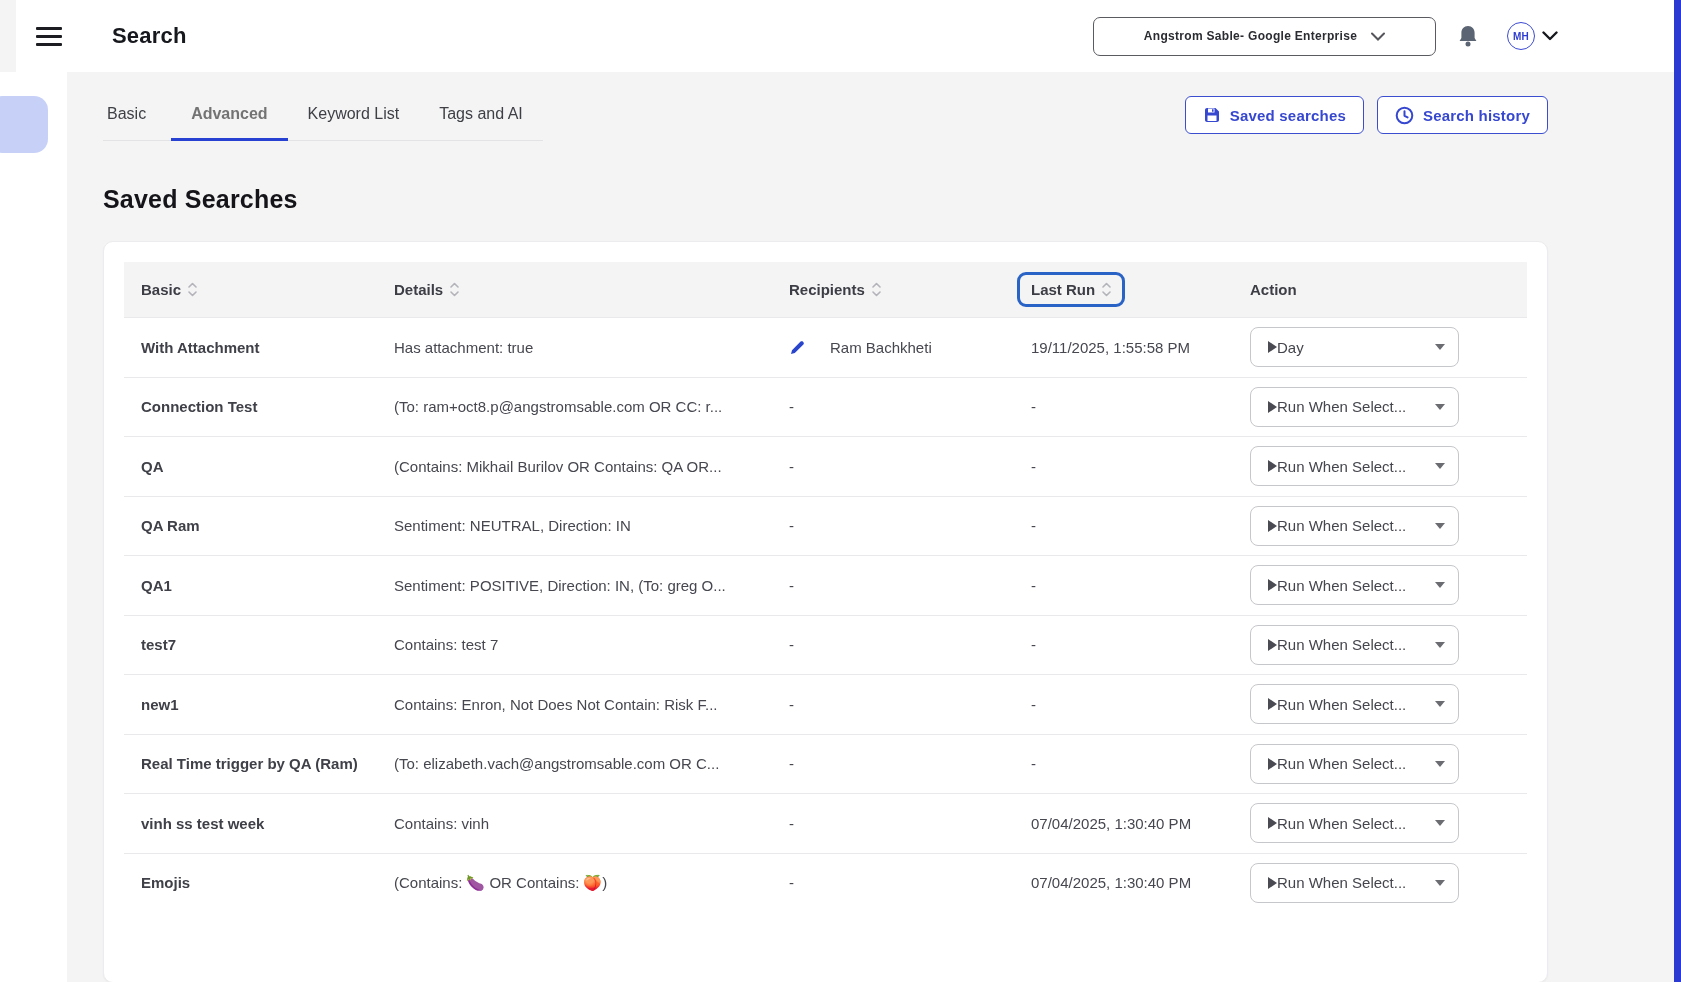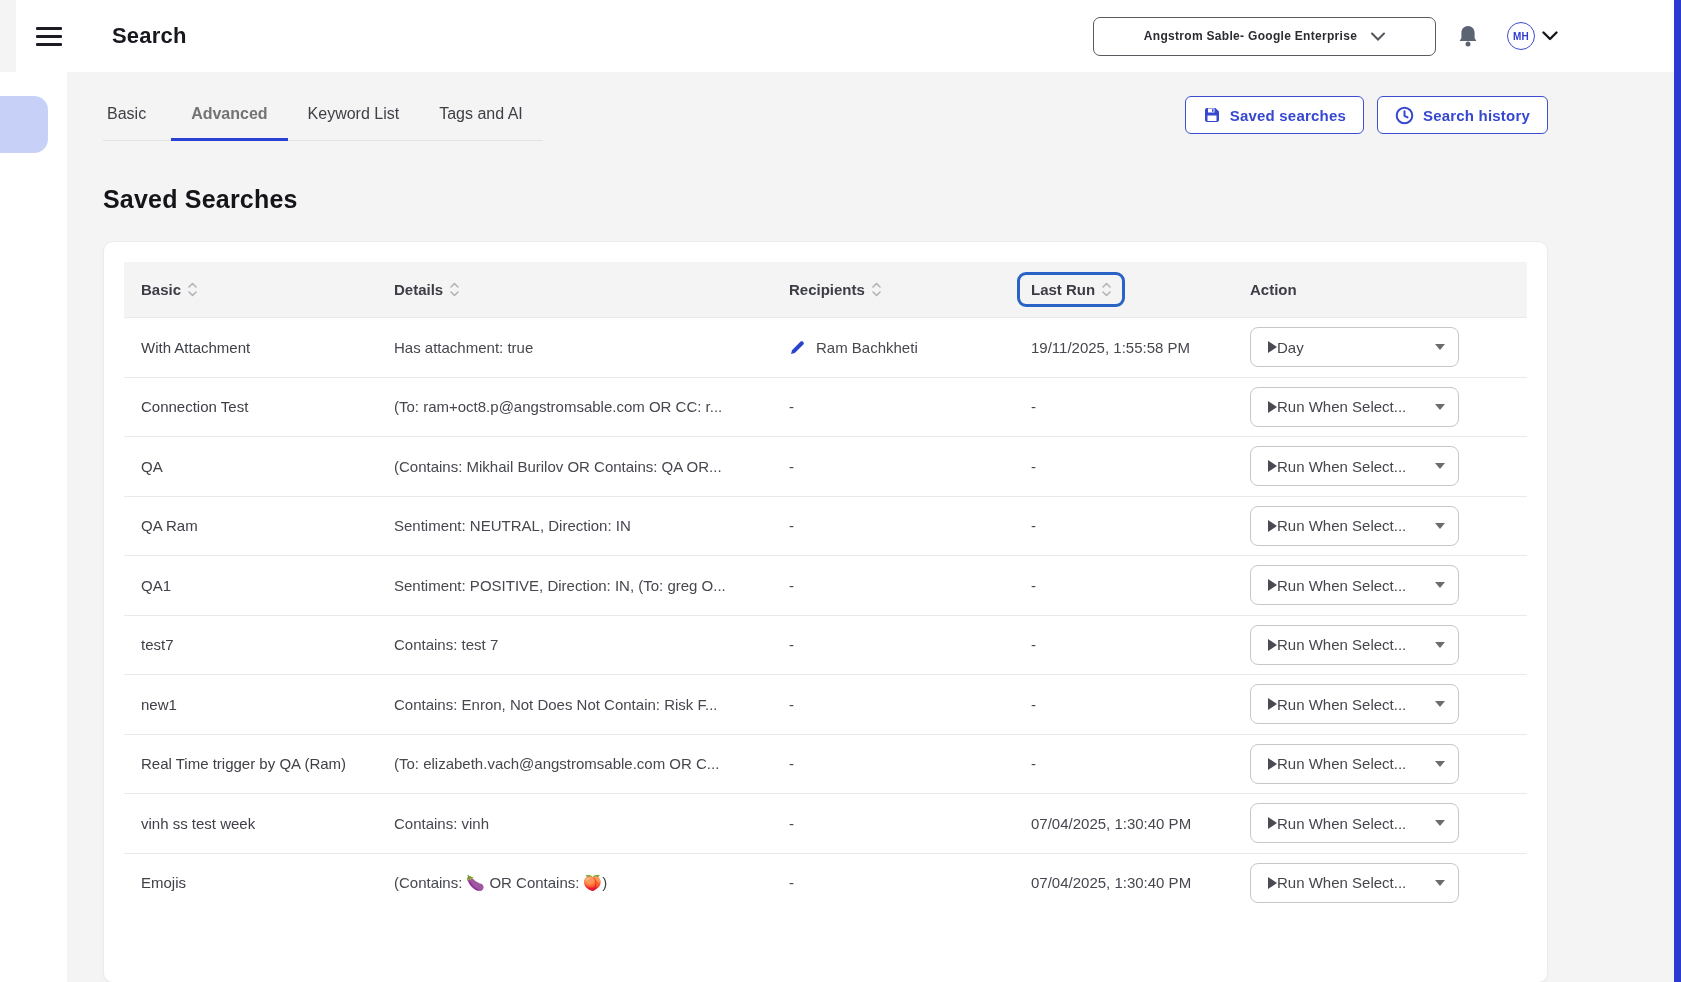--- a/index.html
+++ b/index.html
@@ -69,22 +69,22 @@
   .thead { background:#f4f4f5; height:55px; }
   .th { font-size:15px; font-weight:700; color:#3c3d45; display:flex; align-items:center; gap:7px; }
   .th.first, .td.first { padding-left:17px; }
   .sort-icon { display:flex; flex-direction:column; gap:2px; }
   .lastrun-box {
     display:flex; align-items:center; gap:7px;
     border:3px solid #2a63c6; border-radius:9px; padding:6px 11px; margin-left:-14px;text-align:right;
   }
   .tbody-row { height:59.5px; border-top:1px solid #e9e9ec; font-size:15px; color:#46474f; }
   .td { overflow:hidden; white-space:nowrap; padding-right:14px; }
-  .name-link { color:#3f4048; text-decoration:underline; text-underline-offset:3px; cursor:pointer; }
-  .recipient-cell { display:flex; align-items:center; gap:10px; }
+  .name-link { color:#3f4048; text-decoration:underline; text-underline-offset:3px; cursor:pointer;font-weight:bold; }
+  .recipient-cell { display:flex; align-items:center; gap:24px; }
   .pencil-wrap { display:flex; }
   .action-btn {
     width:209px; height:40px; border:1px solid #c6c7cb; border-radius:8px; background:#fff;
     display:flex; align-items:center; padding:0 13px 0 17px; cursor:pointer;
   }
   .action-label { font-size:15px; color:#45464d; flex:1; text-align:left; white-space:nowrap; overflow:hidden; }
   .play-tri { width:0; height:0; border-left:9px solid #4a4b52; border-top:6px solid transparent; border-bottom:6px solid transparent; }
   .caret-down { width:0; height:0; border-top:6px solid #6b6c72; border-left:5px solid transparent; border-right:5px solid transparent; }
 </style>
 </head>

